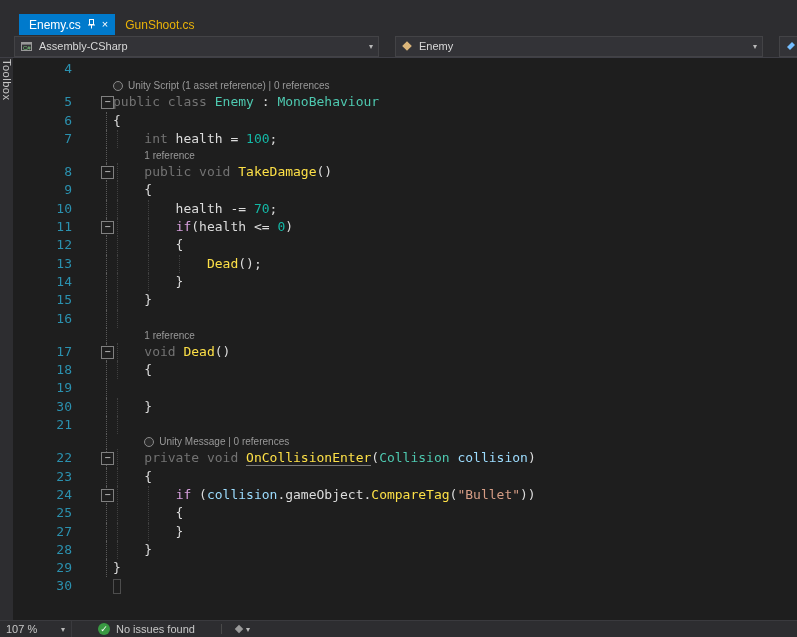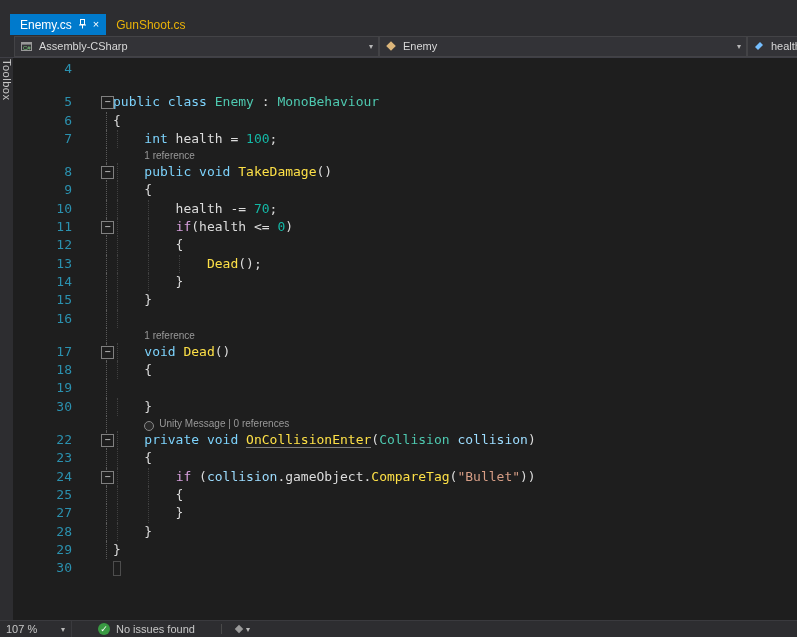--- a/index.html
+++ b/index.html
@@ -3,25 +3,25 @@
 <meta charset="utf-8">
 <style>
   html,body{margin:0;padding:0}
   body{width:797px;height:637px;background:#1e1e1e;overflow:hidden;font-family:"Liberation Sans",sans-serif}
   #root{display:flex;flex-direction:column;width:797px;height:637px}
 
   
   .tabbar{height:35px;background:#2d2d30;display:flex;align-items:flex-end;flex:none}
   .tab{height:21px;display:flex;align-items:center;gap:6px;padding:0 7px 0 10px;font-size:12px;color:#eab308;cursor:default}
   .tab.active{background:#007acc;color:#ffffff}
-  .tab.first{margin-left:10px}
+  .tab.first{margin-left:19px}
   .closex{font-size:11px;line-height:11px}
 
   
-  .navbar{height:22px;background:#2d2d30;flex:none;display:flex;align-items:center;padding-left:14px;gap:0;border-bottom:1px solid #3f3f46}
+  .navbar{height:22px;background:#2d2d30;flex:none;display:flex;align-items:center;padding-left:14px;gap:16px;border-bottom:1px solid #3f3f46}
   .combo{height:19px;background:#333337;border:1px solid #434346;display:flex;align-items:center;gap:6px;padding:0 5px;font-size:11px;color:#d8d8d8;overflow:hidden;white-space:nowrap}
   .combo .chev{margin-left:auto}
   .chev{font-size:8px;color:#b8b8b8}
   .c1{width:353px}.c2{width:356px}.c3{flex:1;border-right:none}
   .ic{flex:none}
 
   
   .main{flex:1;display:flex;min-height:0}
   .toolbox{width:13px;background:#2d2d30;flex:none;display:flex;justify-content:center;align-items:flex-start}
   .toolbox span{writing-mode:vertical-rl;font-size:11px;color:#c8c8c8;margin-top:1px;letter-spacing:.5px}
@@ -29,21 +29,21 @@
 
   
   .cl{display:flex;height:18.3px;line-height:18.3px;font-family:"DejaVu Sans Mono",monospace;font-size:13px;white-space:pre}
   .cl.lensrow{height:15px;line-height:15px}
   .ln{width:59px;text-align:right;color:#2b91af;flex:none}
   .fold-col{width:41px;flex:none;position:relative}
   .fold-col.m::before{content:"";position:absolute;left:34px;top:0;bottom:0;border-left:1px dotted #5a5a5a}
   .fold-box{position:absolute;left:29px;top:3px;width:11px;height:11px;border:1px solid #808080;background:#1e1e1e;color:#c8c8c8;font-size:10px;line-height:9px;text-align:center;z-index:2}
   .ct{flex:1;position:relative;color:#dcdcdc}
   .guide{position:absolute;top:0;bottom:0;border-left:1px dotted #404040}
-  .kw{color:#7dd3fc}.ctrl{color:#d8a0df}.type{color:#4ec9b0}.meth{color:#fde047}
+  .kw{color:#737373}.ctrl{color:#d8a0df}.type{color:#4ec9b0}.meth{color:#fde047}
   .str{color:#d69d85}.num{color:#14b8a6}.pln{color:#dcdcdc}.prm{color:#9cdcfe}
   .u{border-bottom:1px solid #7a7a7a}
   .lensrow .ct{font-family:"Liberation Sans",sans-serif;font-size:10px;color:#999999;display:flex;align-items:center;gap:5px;white-space:nowrap}
   .lens-ic{width:8px;height:8px;border:1px solid #8a8a8a;border-radius:50%;flex:none;background:#2a2a2a}
   .endbox{display:inline-block;width:6px;height:13px;border:1px solid #4d4d4d;vertical-align:middle}
 
   
   .statusbar{height:16px;flex:none;background:#2d2d30;border-top:1px solid #3a3a3e;display:flex;align-items:center;font-size:11px;color:#c8c8c8}
   .zoom{width:72px;height:100%;display:flex;align-items:center;justify-content:space-between;padding:0 6px;border-right:1px solid #3a3a3e;box-sizing:border-box}
   .health{display:flex;align-items:center;gap:6px;margin-left:26px}
@@ -99,21 +99,24 @@
     </div>
   </div>
 
   <div class="main">
     <div class="toolbox">
       <span>Toolbox</span>
     </div>
     <div class="editor">
       <div>
           <div class="cl"><span class="ln">4</span><span class="fold-col"></span><span class="ct"></span></div>
-          <div class="cl lensrow"><span class="ln"></span><span class="fold-col"></span></div>
+          <div class="cl lensrow"><span class="ln"></span><span class="fold-col"></span><span class="ct" style="padding-left: 0px;">
+              <span class="lens-ic"></span>
+              <span class="lens-text">Unity Script (1 asset reference) | 0 references</span>
+            </span></div>
           <div class="cl"><span class="ln">5</span><span class="fold-col"><span class="fold-box">−</span></span><span class="ct"><span class="kw">public</span><span class="pln"> </span><span class="kw">class</span><span class="pln"> </span><span class="type">Enemy</span><span class="pln"> : </span><span class="type">MonoBehaviour</span></span></div>
           <div class="cl"><span class="ln">6</span><span class="fold-col m"></span><span class="ct"><span class="pln">{</span></span></div>
           <div class="cl"><span class="ln">7</span><span class="fold-col m"></span><span class="ct"><span class="guide" style="left: 3.5px;"></span><span class="pln">    </span><span class="kw">int</span><span class="pln"> health = </span><span class="num">100</span><span class="pln">;</span></span></div>
           <div class="cl lensrow"><span class="ln"></span><span class="fold-col m"></span><span class="ct" style="padding-left: 31.32px;">
               <span class="lens-text">1 reference</span>
             </span></div>
           <div class="cl"><span class="ln">8</span><span class="fold-col m"><span class="fold-box">−</span></span><span class="ct"><span class="guide" style="left: 3.5px;"></span><span class="pln">    </span><span class="kw">public</span><span class="pln"> </span><span class="kw">void</span><span class="pln"> </span><span class="meth">TakeDamage</span><span class="pln">()</span></span></div>
           <div class="cl"><span class="ln">9</span><span class="fold-col m"></span><span class="ct"><span class="guide" style="left: 3.5px;"></span><span class="pln">    {</span></span></div>
           <div class="cl"><span class="ln">10</span><span class="fold-col m"></span><span class="ct"><span class="guide" style="left: 3.5px;"></span><span class="guide" style="left: 34.82px;"></span><span class="pln">        health -= </span><span class="num">70</span><span class="pln">;</span></span></div>
           <div class="cl"><span class="ln">11</span><span class="fold-col m"><span class="fold-box">−</span></span><span class="ct"><span class="guide" style="left: 3.5px;"></span><span class="guide" style="left: 34.82px;"></span><span class="pln">        </span><span class="ctrl">if</span><span class="pln">(health &lt;= </span><span class="num">0</span><span class="pln">)</span></span></div>
@@ -122,21 +125,22 @@
           <div class="cl"><span class="ln">14</span><span class="fold-col m"></span><span class="ct"><span class="guide" style="left: 3.5px;"></span><span class="guide" style="left: 34.82px;"></span><span class="pln">        }</span></span></div>
           <div class="cl"><span class="ln">15</span><span class="fold-col m"></span><span class="ct"><span class="guide" style="left: 3.5px;"></span><span class="pln">    }</span></span></div>
           <div class="cl"><span class="ln">16</span><span class="fold-col m"></span><span class="ct"><span class="guide" style="left: 3.5px;"></span></span></div>
           <div class="cl lensrow"><span class="ln"></span><span class="fold-col m"></span><span class="ct" style="padding-left: 31.32px;">
               <span class="lens-text">1 reference</span>
             </span></div>
           <div class="cl"><span class="ln">17</span><span class="fold-col m"><span class="fold-box">−</span></span><span class="ct"><span class="guide" style="left: 3.5px;"></span><span class="pln">    </span><span class="kw">void</span><span class="pln"> </span><span class="meth">Dead</span><span class="pln">()</span></span></div>
           <div class="cl"><span class="ln">18</span><span class="fold-col m"></span><span class="ct"><span class="guide" style="left: 3.5px;"></span><span class="pln">    {</span></span></div>
           <div class="cl"><span class="ln">19</span><span class="fold-col m"></span></div>
           <div class="cl"><span class="ln">30</span><span class="fold-col m"></span><span class="ct"><span class="guide" style="left: 3.5px;"></span><span class="pln">    }</span></span></div>
-          <div class="cl lensrow"><span class="ln"></span><span class="fold-col m"></span><span class="ct" style="padding-left: 31.32px; align-items: flex-end;">
+          <div class="cl"><span class="ln">21</span><span class="fold-col m"></span><span class="ct"><span class="guide" style="left: 3.5px;"></span></span></div>
+          <div class="cl lensrow"><span class="ln"></span><span class="fold-col m"></span><span class="ct" style="padding-left: 31.32px;">
               <span class="lens-ic"></span>
               <span class="lens-text">Unity Message | 0 references</span>
             </span></div>
           <div class="cl"><span class="ln">22</span><span class="fold-col m"><span class="fold-box">−</span></span><span class="ct"><span class="guide" style="left: 3.5px;"></span><span class="pln">    </span><span class="kw">private</span><span class="pln"> </span><span class="kw">void</span><span class="pln"> </span><span class="meth u">OnCollisionEnter</span><span class="pln">(</span><span class="type">Collision</span><span class="pln"> </span><span class="prm">collision</span><span class="pln">)</span></span></div>
           <div class="cl"><span class="ln">23</span><span class="fold-col m"></span><span class="ct"><span class="guide" style="left: 3.5px;"></span><span class="pln">    {</span></span></div>
           <div class="cl"><span class="ln">24</span><span class="fold-col m"><span class="fold-box">−</span></span><span class="ct"><span class="guide" style="left: 3.5px;"></span><span class="guide" style="left: 34.82px;"></span><span class="pln">        </span><span class="ctrl">if</span><span class="pln"> (</span><span class="prm">collision</span><span class="pln">.gameObject.</span><span class="meth">CompareTag</span><span class="pln">(</span><span class="str">"Bullet"</span><span class="pln">))</span></span></div>
           <div class="cl"><span class="ln">25</span><span class="fold-col m"></span><span class="ct"><span class="guide" style="left: 3.5px;"></span><span class="guide" style="left: 34.82px;"></span><span class="pln">        {</span></span></div>
           <div class="cl"><span class="ln">27</span><span class="fold-col m"></span><span class="ct"><span class="guide" style="left: 3.5px;"></span><span class="guide" style="left: 34.82px;"></span><span class="pln">        }</span></span></div>
           <div class="cl"><span class="ln">28</span><span class="fold-col m"></span><span class="ct"><span class="guide" style="left: 3.5px;"></span><span class="pln">    }</span></span></div>
           <div class="cl"><span class="ln">29</span><span class="fold-col m"></span><span class="ct"><span class="pln">}</span></span></div>

